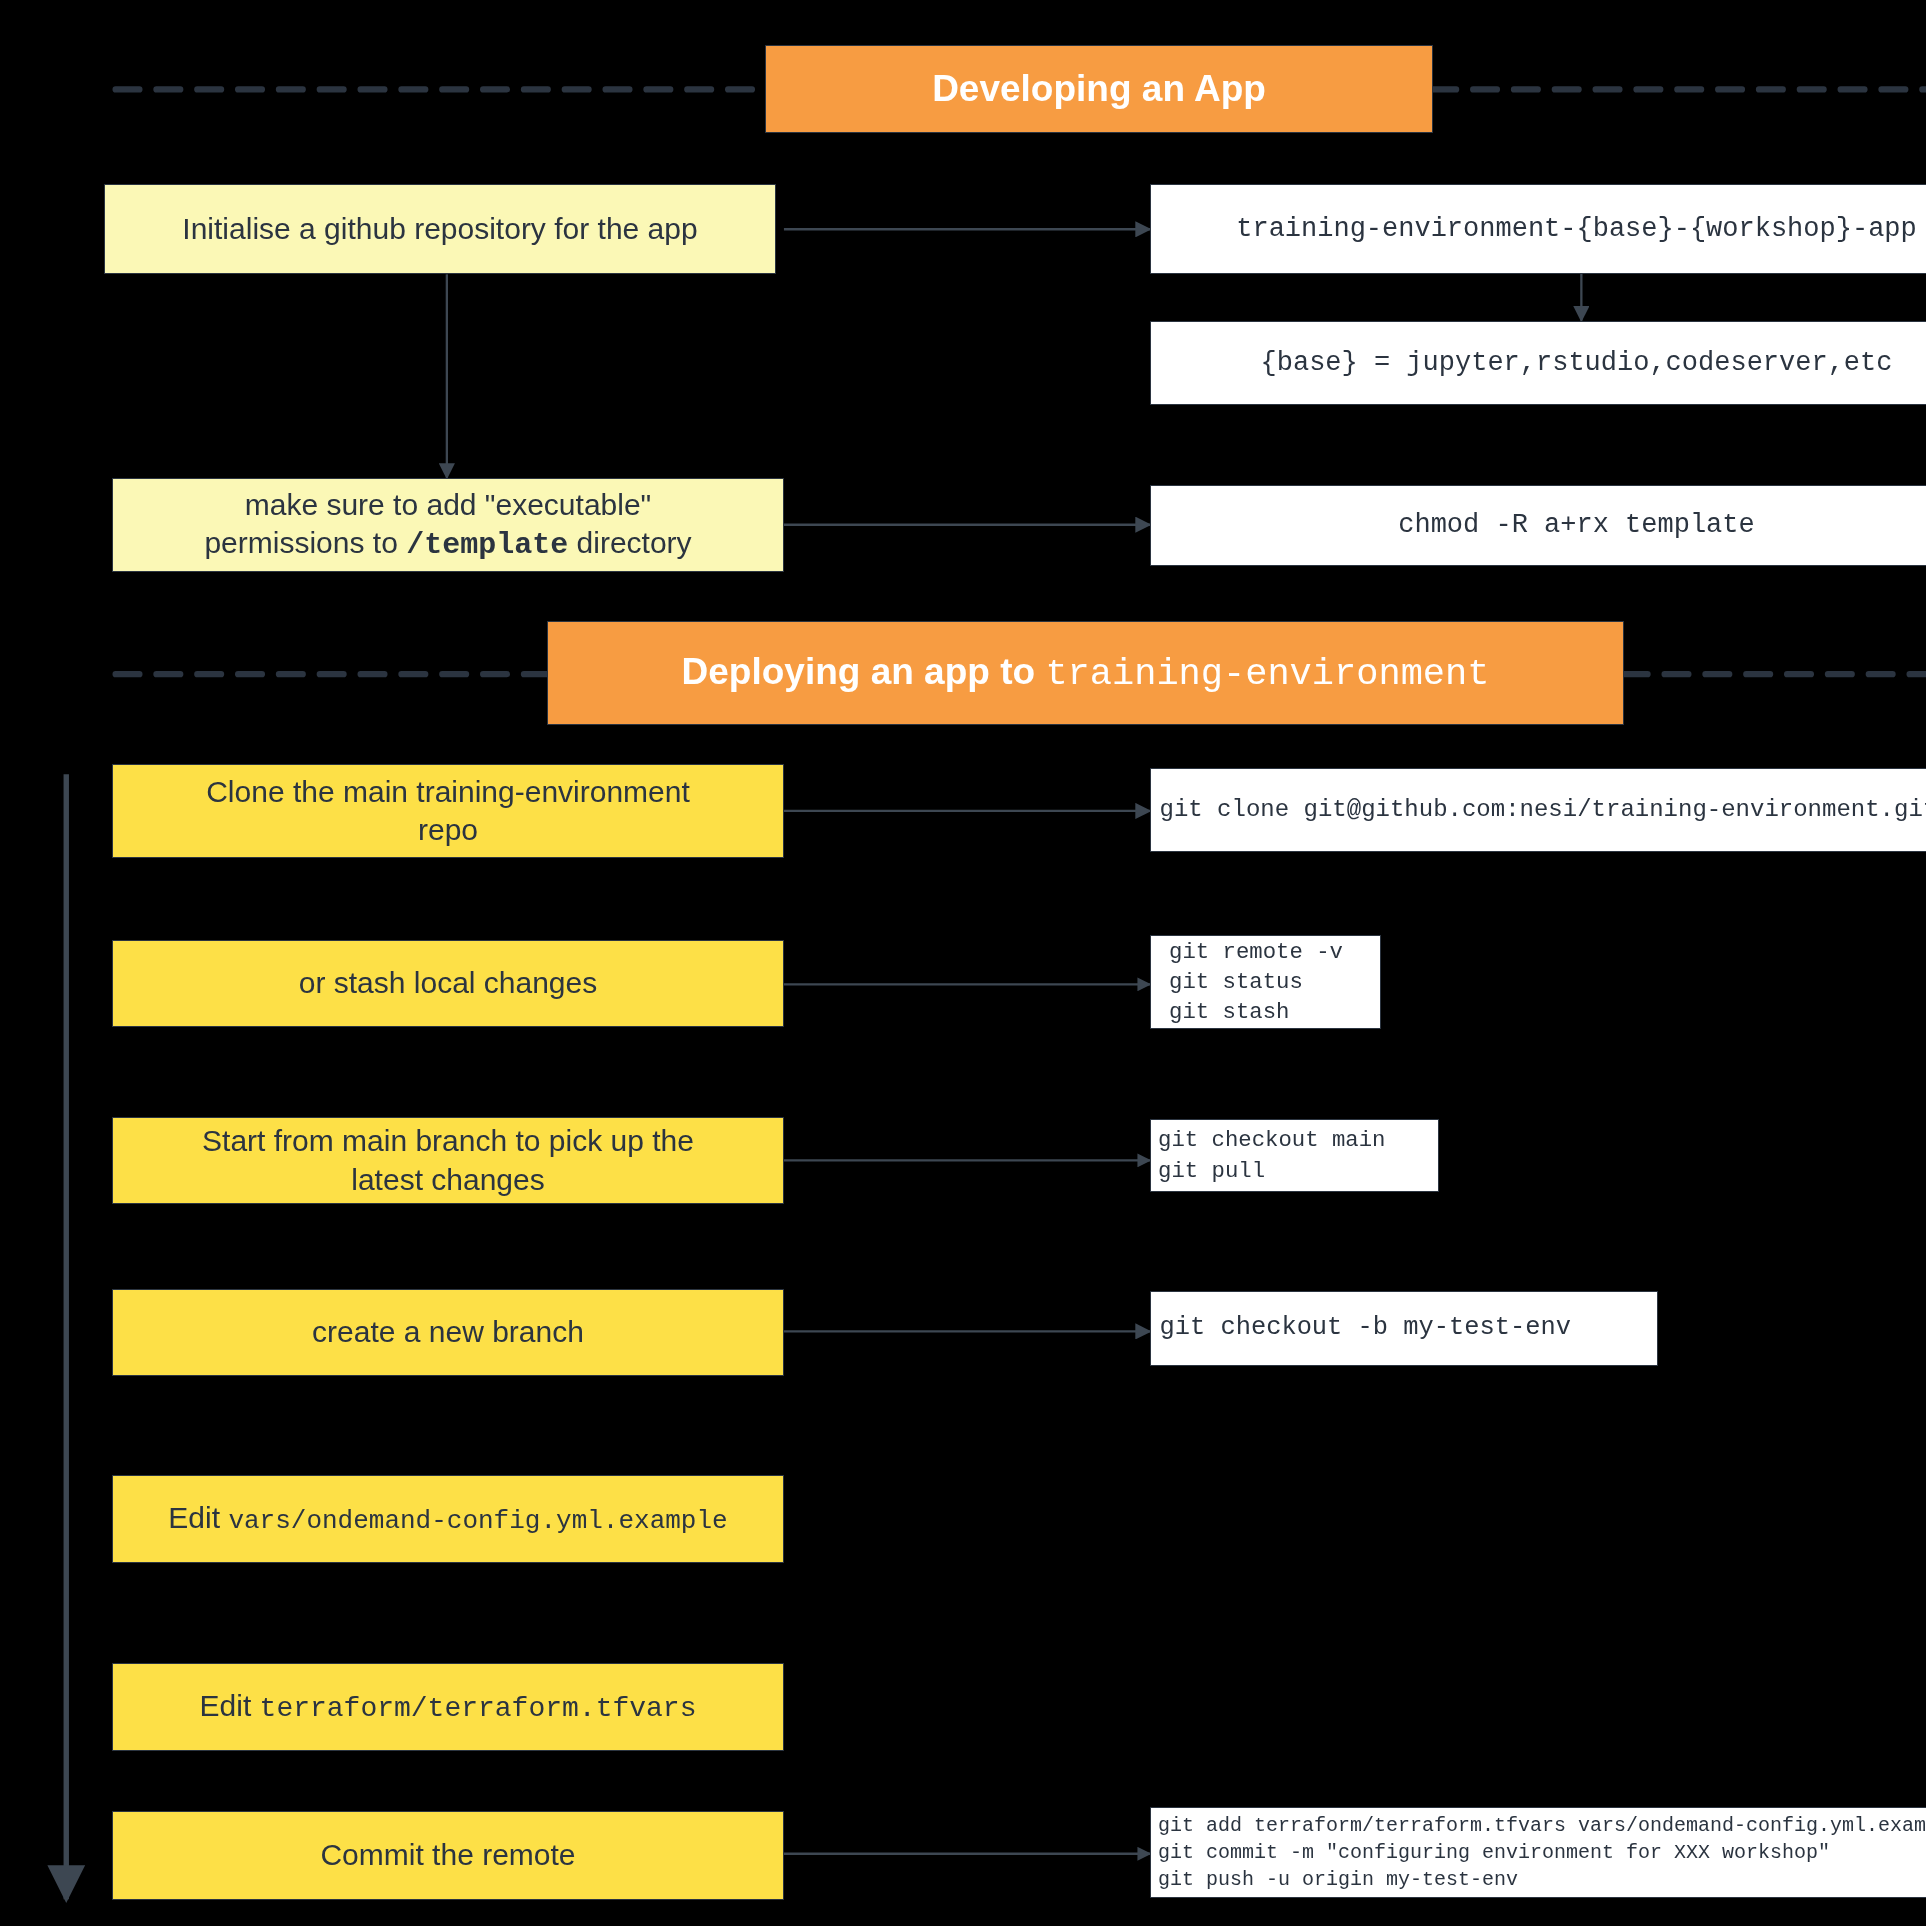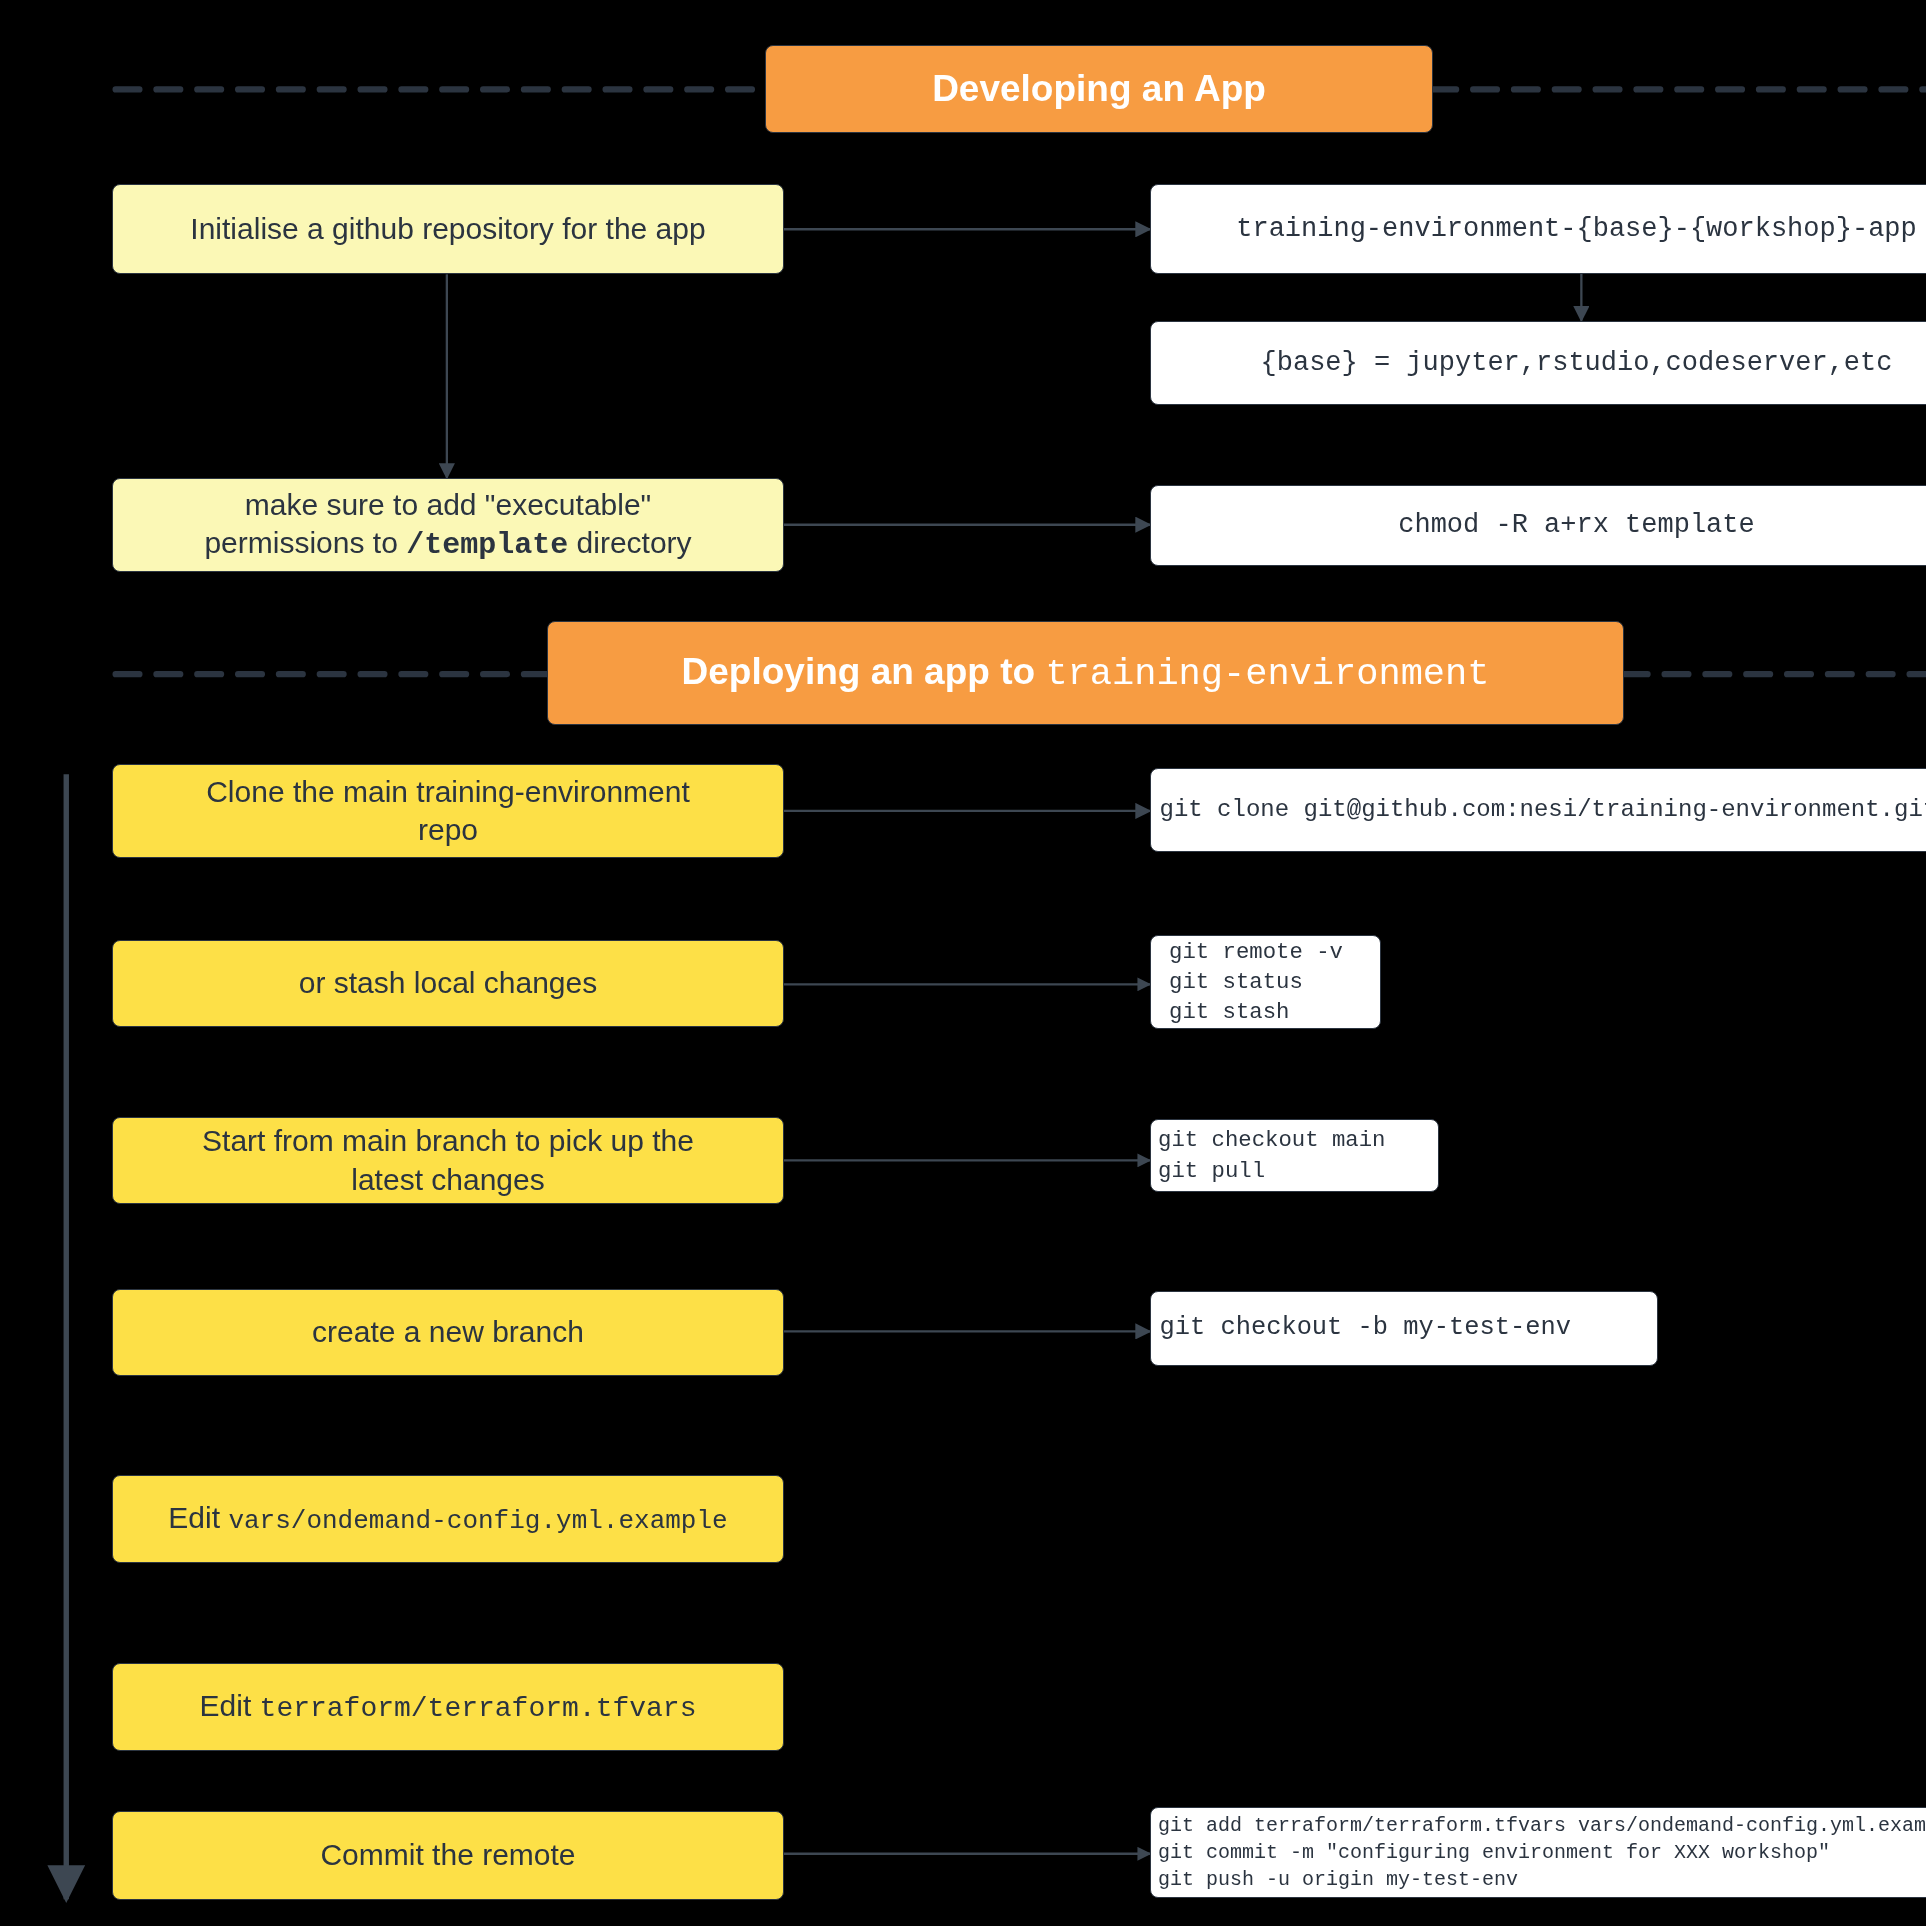--- a/index.html
+++ b/index.html
@@ -22,21 +22,21 @@
     position: absolute;
     left: 0; top: 0;
     width: 2133px;
     height: 1964px;
     pointer-events: none;
   }
   .node {
     position: absolute;
     box-sizing: border-box;
     border: 1.5px solid #2b3440;
-    border-radius: 8px;
+    border-radius: 0;
     display: flex;
     align-items: center;
     justify-content: center;
     text-align: center;
     color: #2b3440;
     line-height: 1.28;
     padding: 3.9px 9.2px;
   }
   .banner {
     background: #f79c42;
@@ -119,21 +119,21 @@
     <line x1="2035" y1="2555" x2="2985" y2="2555" stroke="#3d4752" stroke-width="6" marker-end="url(#arrowsm)"></line>
     <line x1="2035" y1="3012" x2="2985" y2="3012" stroke="#3d4752" stroke-width="6" marker-end="url(#arrowsm)"></line>
     <line x1="2035" y1="3456" x2="2985" y2="3456" stroke="#3d4752" stroke-width="6" marker-end="url(#arrow)"></line>
     <line x1="2035" y1="4812" x2="2985" y2="4812" stroke="#3d4752" stroke-width="6" marker-end="url(#arrowsm)"></line>
   </svg>
 
   <div class="node banner" style="left:765px; top:45px; width:668px; height:88px;">
     <span>Developing an App</span>
   </div>
 
-  <div class="node yellow" style="left:112px; top:184px; width:672px; height:90px;">
+  <div class="node yellow" style="left:104px; top:184px; width:672px; height:90px;">
     <span>Initialise a github repository for the app</span>
   </div>
 
   <div class="node code clip-row" style="left:1150px; top:184px; width:853px; height:90px;">
     <span>training-environment-{base}-{workshop}-app</span>
   </div>
 
   <div class="node code clip-row" style="left:1150px; top:321px; width:853px; height:84px;">
     <span>{base} = jupyter,rstudio,codeserver,etc</span>
   </div>

